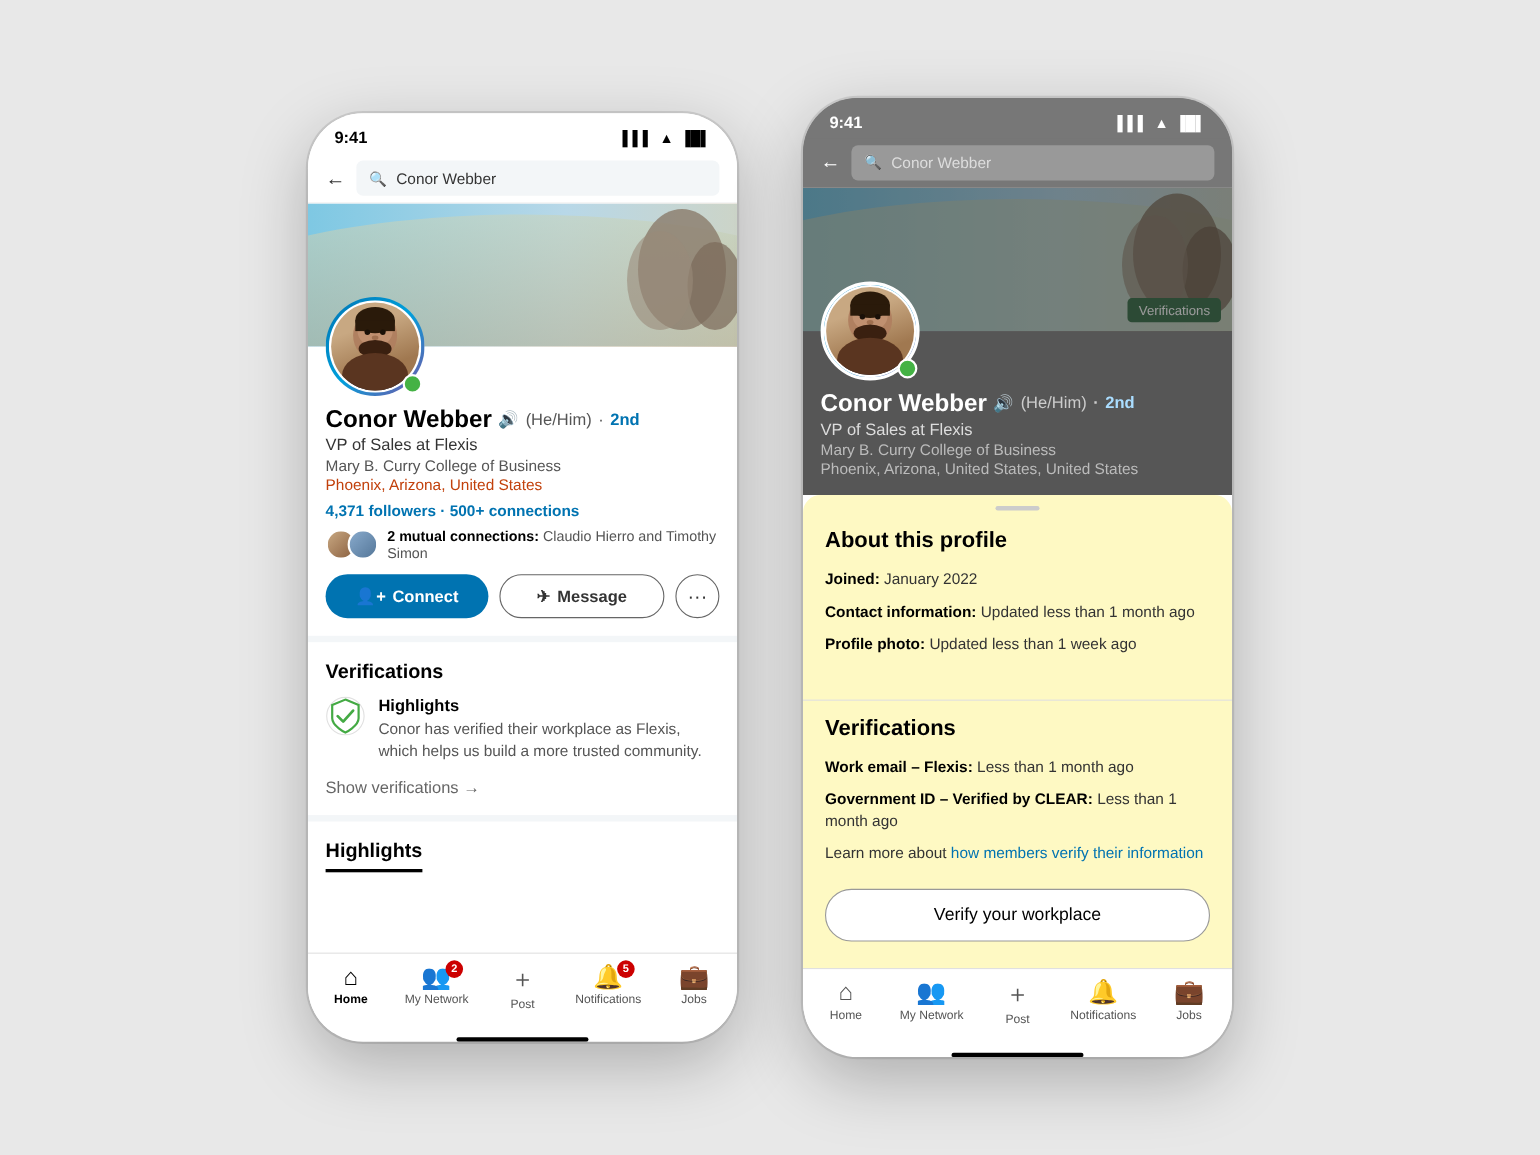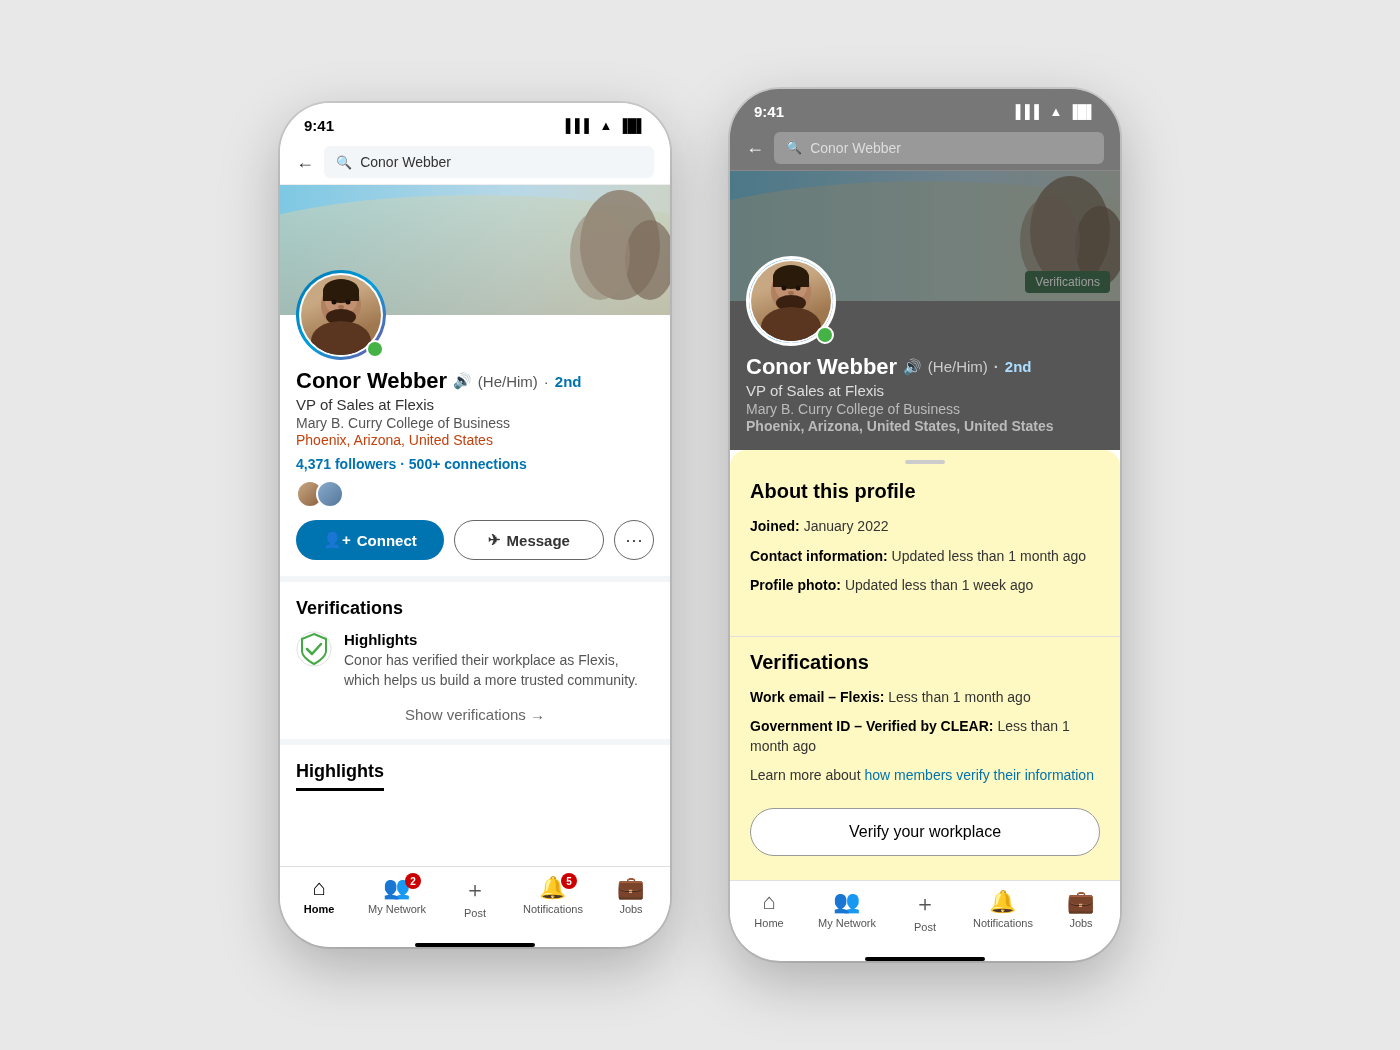--- a/index.html
+++ b/index.html
@@ -280,21 +280,21 @@
       font-weight: 700;
       color: #000;
       margin-bottom: 3px;
     }
     .verify-text-body {
       font-size: 14px;
       color: #555;
       line-height: 1.4;
     }
     .show-verifications {
-      text-align: center;
+      text-align: left;
       margin-top: 16px;
       font-size: 15px;
       color: #666;
       cursor: pointer;
     }
     .show-verifications span { font-weight: 500; }
 
     
     .bottom-nav {
       margin-top: auto;
@@ -445,21 +445,21 @@
     .right-cover {
       filter: brightness(0.6);
     }
     .right-profile-info {
       background: rgba(80,80,80,0.85);
       padding: 0 16px 16px;
     }
     .right-profile-info .profile-name { color: #fff; }
     .right-profile-info .profile-title { color: #ddd; }
     .right-profile-info .profile-school { color: #ccc; }
-    .right-profile-info .profile-location { color: #ccc; font-weight: bold; }
+    .right-profile-info .profile-location { color: #ccc; }
   </style>
 </head>
 <body>
 
 <div class="page-wrapper">
 
   <div class="phone">
 
     <div class="status-bar">
       <span>9:41</span>
@@ -539,20 +539,24 @@
         </div>
         <div class="profile-title">VP of Sales at Flexis</div>
         <div class="profile-school">Mary B. Curry College of Business</div>
         <div class="profile-location">Phoenix, Arizona, United States</div>
         <div class="profile-stats">4,371 followers · 500+ connections</div>
 
         <div class="mutual-connections">
           <div class="mutual-avatars">
             <div class="mutual-avatar"></div>
             <div class="mutual-avatar"></div>
+          </div>
+          <div class="mutual-text">
+            <strong>2 mutual connections:</strong>
+            <span>Claudio Hierro and Timothy Simon</span>
           </div>
         </div>
 
         <div class="action-buttons">
           <button class="btn-connect">
             <span>👤+</span>
             <span>Connect</span>
           </button>
           <button class="btn-message">
             <span>✈</span>

